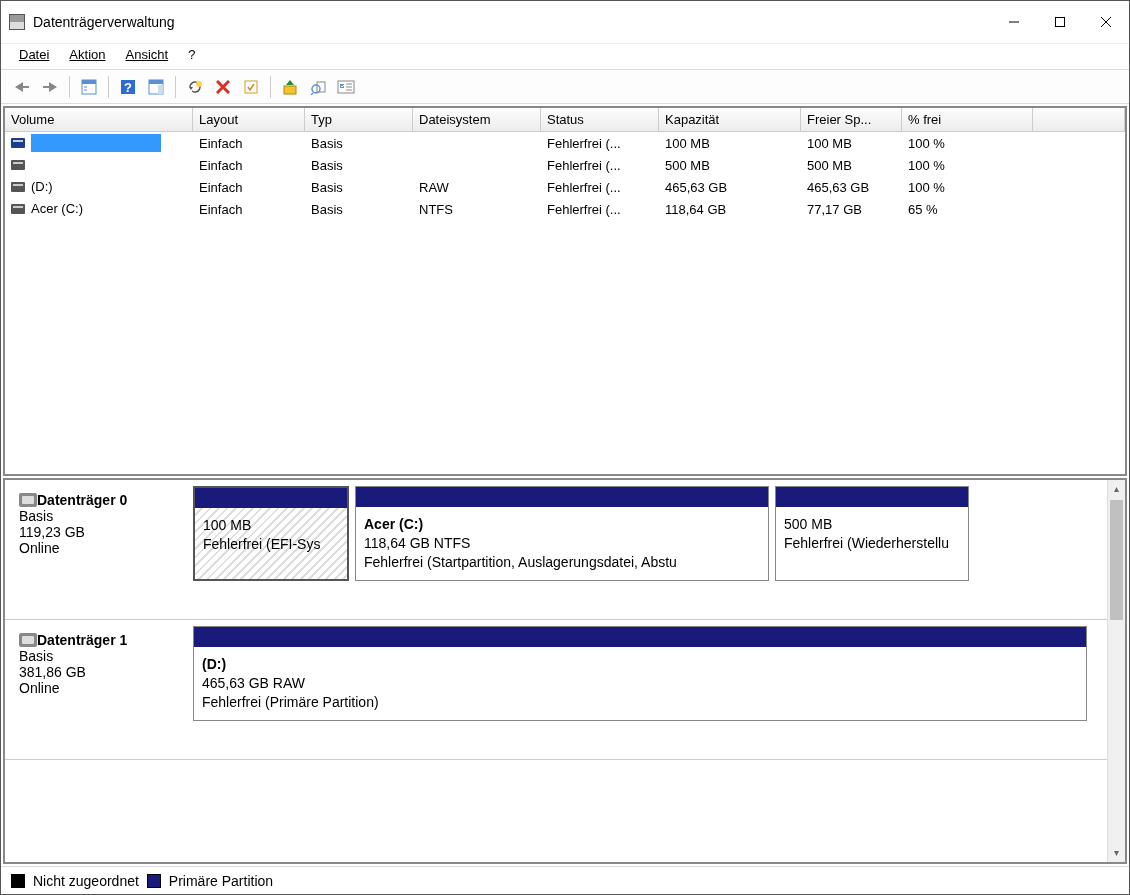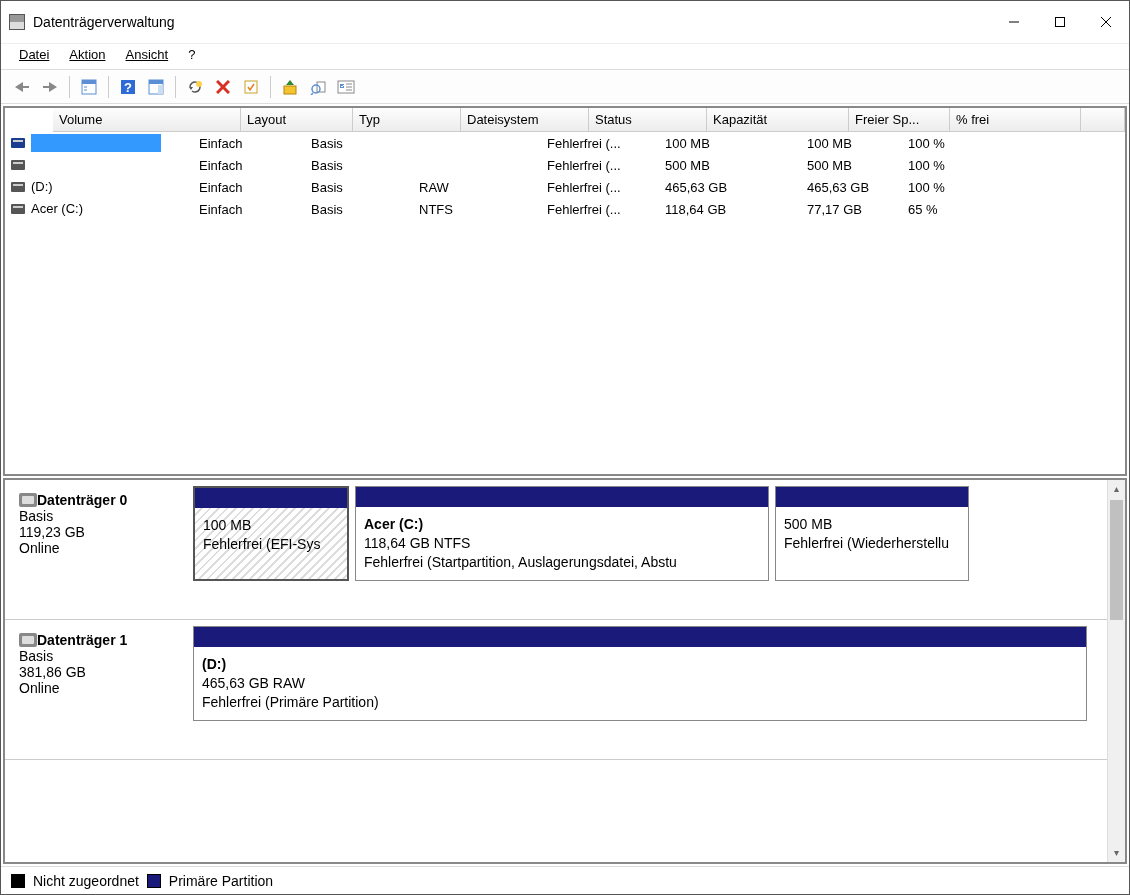--- a/index.html
+++ b/index.html
@@ -17,21 +17,21 @@
 .menubar .menu-item { padding: 3px 10px; cursor: default; }
 .menubar .menu-item .ul { text-decoration: underline; }
 
 
 .toolbar { height: 34px; display: flex; align-items: center; padding: 0 8px; border-bottom: 1px solid #ddd; background: #fdfdfd; gap: 2px; }
 .toolbar .tbtn { width: 26px; height: 26px; display: flex; align-items: center; justify-content: center; border: 1px solid transparent; }
 .toolbar .sep { width: 1px; height: 22px; background: #ccc; margin: 0 4px; }
 
 
 .volume-pane { flex: 0 0 370px; border: 2px solid #888; margin: 2px; overflow: hidden; display: flex; flex-direction: column; }
-.vol-header { display: flex; background: #f0abfc; margin-left: 48px; }
+.vol-header { display: flex; background: #f0abfc; }
 .vol-header .hcell { border-right: 1px solid #ccc; border-bottom: 1px solid #ccc; padding: 4px 6px; font-size: 13px; background: linear-gradient(to bottom, #fdfdfd, #ececec); white-space: nowrap; overflow: hidden; }
 .vol-body { flex: 1; overflow: auto; background: #fff; }
 .vol-row { display: flex; height: 22px; align-items: center; }
 .vol-row .cell { padding: 0 6px; white-space: nowrap; overflow: hidden; font-size: 13px; }
 .vol-row .c-vol { display: flex; align-items: center; gap: 6px; }
 .vol-row.selected .c-vol-bg { background: #3399ff; color: #fff; }
 .c-vol-bg { display: inline-block; min-width: 130px; height: 18px; line-height: 18px; }
 .disk-ico { width: 14px; height: 10px; background: #555; border-radius: 1px; display: inline-block; position: relative; }
 .disk-ico.blue { background: #1a3d8f; }
 .disk-ico::after { content:""; position:absolute; left:2px; top:2px; width:10px; height:2px; background:#ccc; }

